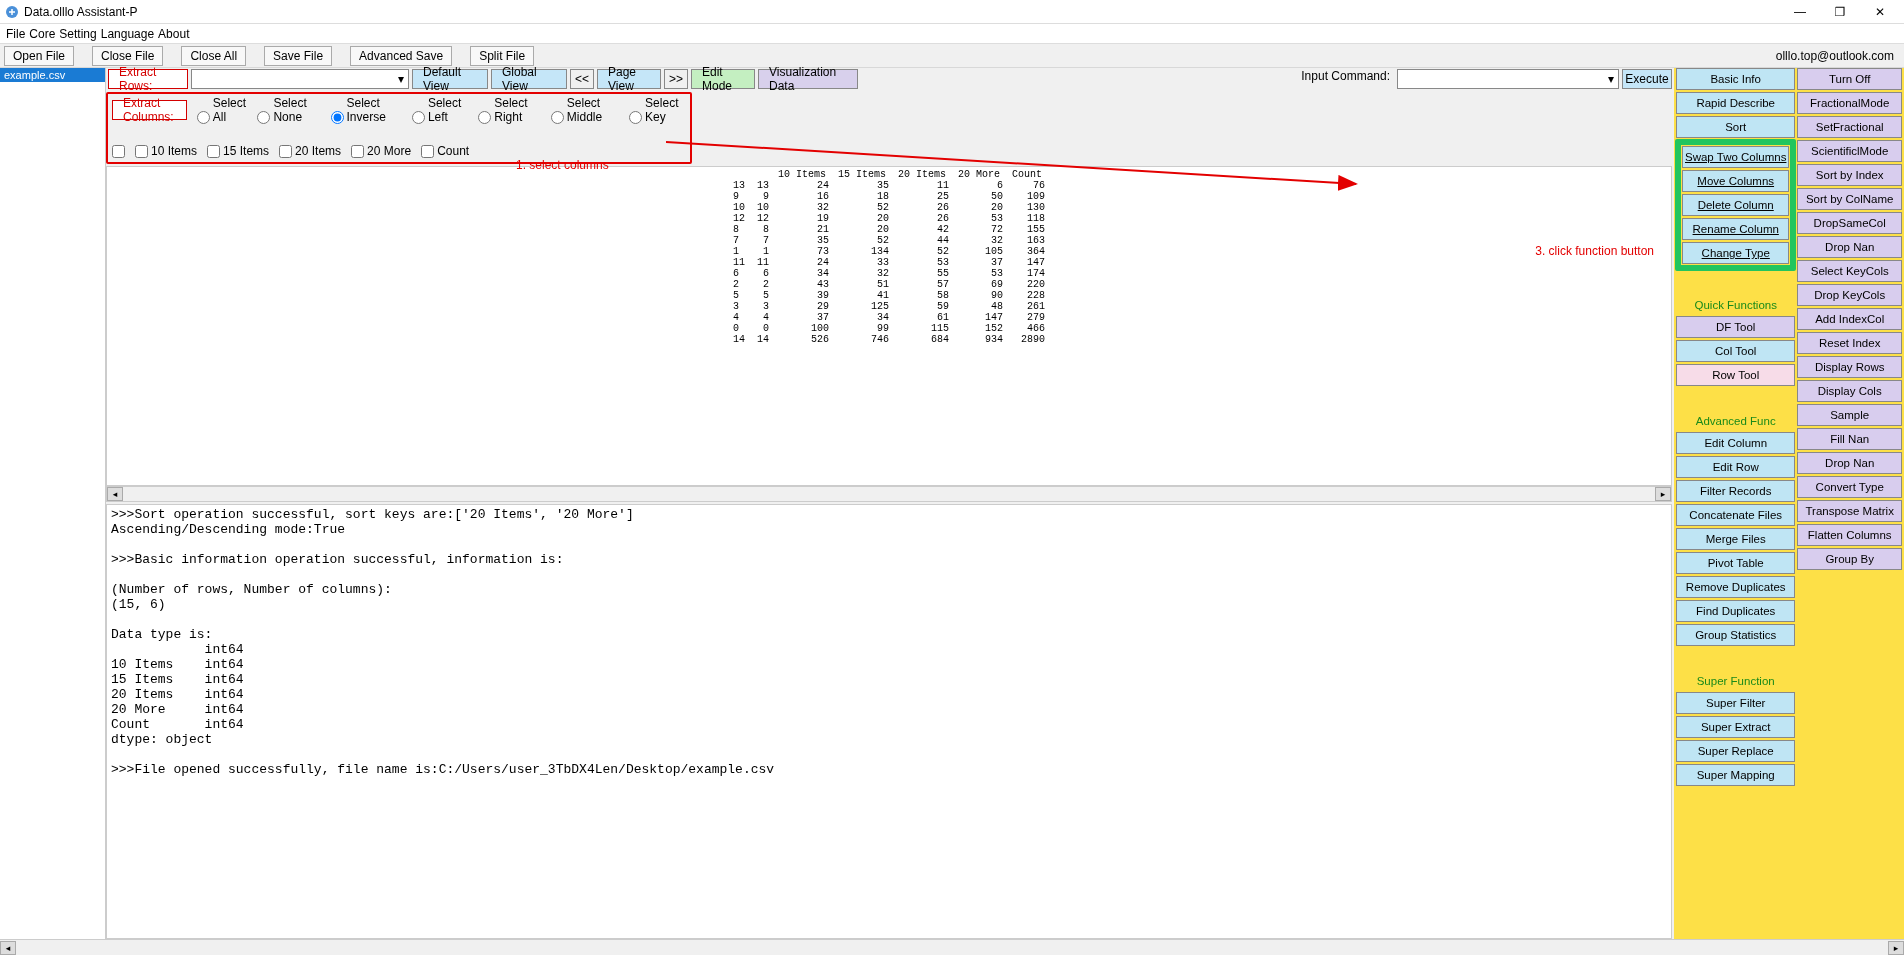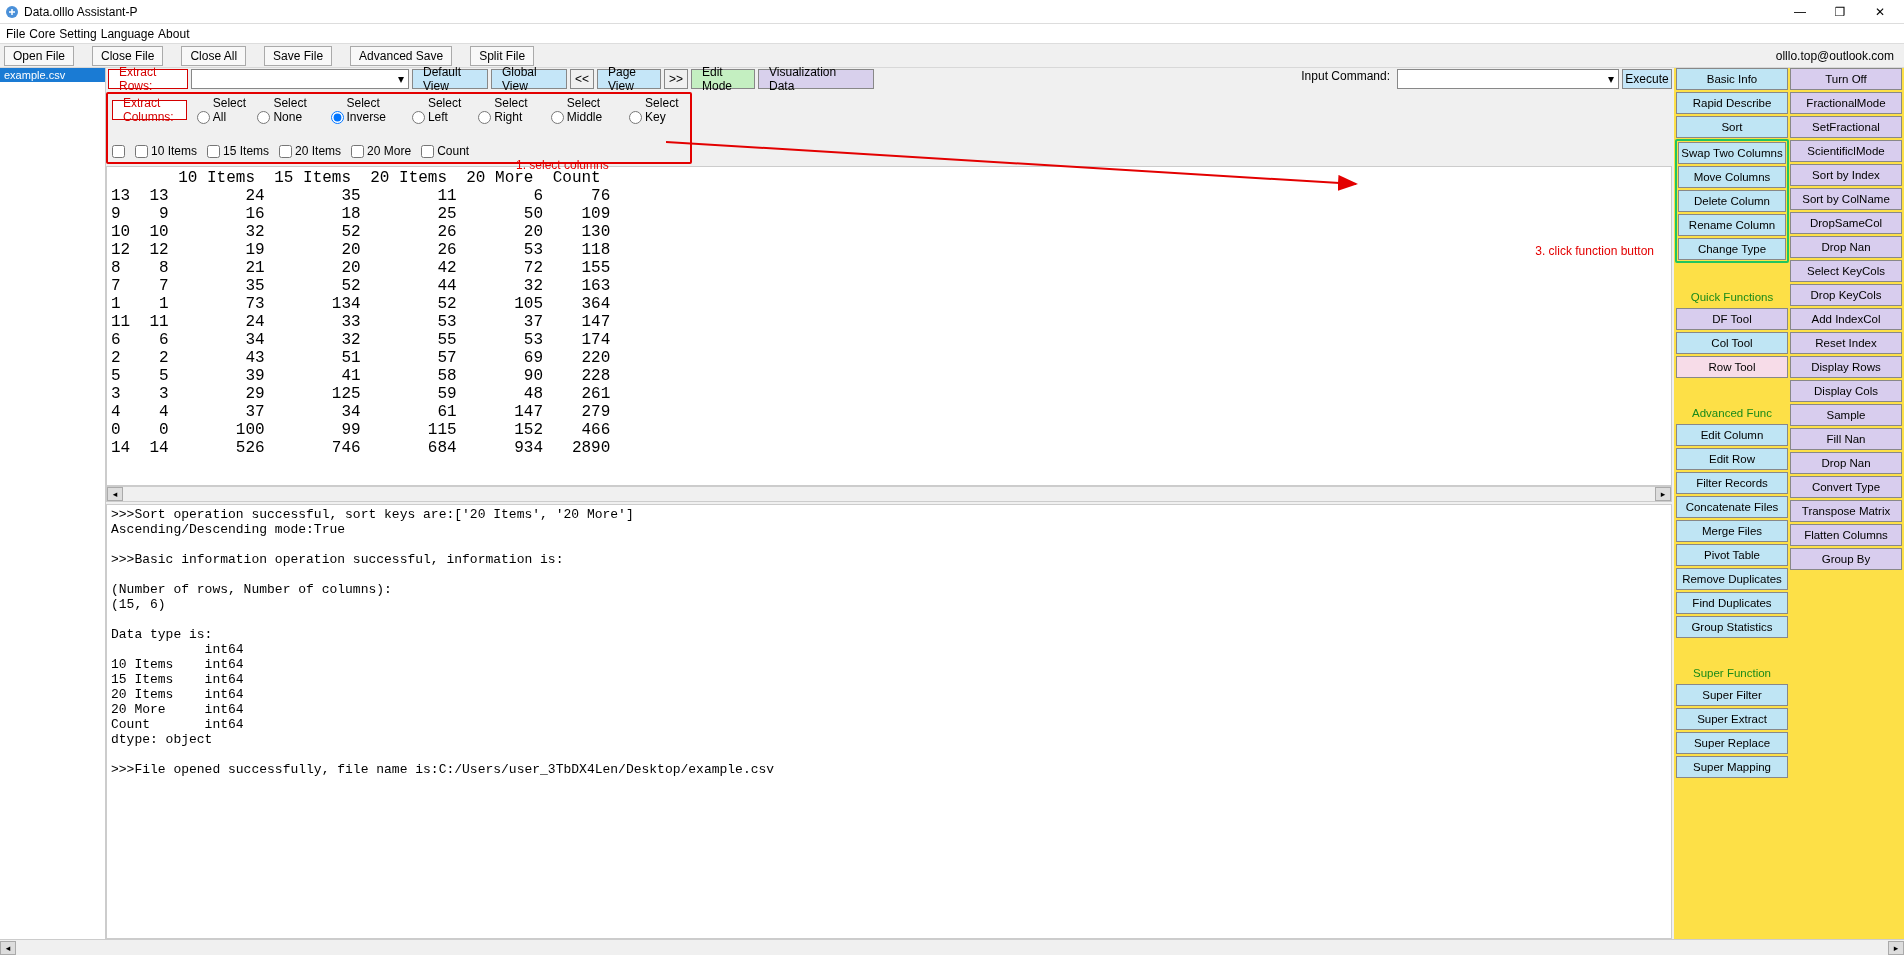--- a/index.html
+++ b/index.html
@@ -27,31 +27,31 @@
   .pill.green { background:#c4efc1; }
   .pill.lav { background:#d8d0ec; }
   .combo { border: 1px solid #888; height: 20px; background: #fff; display:inline-flex; align-items:center; padding:0 4px; }
   .combo .arrow { margin-left:auto; }
   .cmd-label { margin-left: auto; padding-right:4px; }
   .toolbar3 { min-height: 46px; border: 2px solid #e30000; border-radius: 2px; margin: 0 2px 0 0; padding: 2px 4px 4px 4px; display:flex; flex-direction:column; gap:20px; width: 586px; position:relative; background:#f0f0f0; }
   .row { display:flex; align-items:center; gap:10px; }
   .radio, .check { display:inline-flex; align-items:flex-end; gap:3px; }
   .radio input, .check input { margin:0; }
   .dataarea { flex:1; display:flex; flex-direction:column; min-height:0; position:relative; }
-  .datapane { flex: 0 0 320px; background: #fff; border:1px solid #ccc; margin:2px 2px 0 0; overflow:auto; font-family: Consolas, "Courier New", monospace; font-size: 16px; white-space: pre; padding: 2px 4px; position:relative; }
+  .datapane { flex: 0 0 320px; background: #fff; border:1px solid #ccc; margin:2px 2px 0 0; overflow:auto; font-family: Consolas, "Courier New", monospace; font-size: 10px; white-space: pre; padding: 2px 4px; position:relative;text-align:center; }
   .hscroll { height:16px; background:#f0f0f0; border:1px solid #ccc; margin:0 2px 0 0; display:flex; align-items:center; }
   .logpane { flex:1; background:#fff; border:1px solid #ccc; margin:2px 2px 0 0; overflow:auto; font-family: Consolas, "Courier New", monospace; font-size: 13px; white-space: pre; padding: 2px 4px; }
   .rightpanel { width: 230px; background:#fde047; display:flex; gap:2px; padding:0 2px; }
   .col { flex:1; display:flex; flex-direction:column; gap:2px; }
   .rbtn { border:1px solid #888; height:22px; display:flex; align-items:center; justify-content:center; cursor:pointer; background:#ece4f6; font-size:11.5px; padding:0 2px; white-space:nowrap; }
   .rbtn.blue { background:#bfe5f4; }
   .rbtn.lav { background:#d8cdee; }
   .rbtn.pink { background:#f7dce8; }
   .rbtn.head { background:transparent; color:#1a8a1a; border:0; height:18px; cursor:default;margin-top:24px; }
-  .redbox { border:2px solid #22c55e; border-radius:2px; margin:-1px; }
+  .redbox { border:6px solid #22c55e; border-radius:2px; margin:-1px;text-decoration:underline; }
   .anno { position:absolute; color:#e30000; font-size:12px; font-family:"Segoe UI", sans-serif; pointer-events:none; }
   .arrow-svg { position:absolute; pointer-events:none; }
   .bottom-hscroll { height:16px; background:#f0f0f0; border-top:1px solid #ccc; display:flex; align-items:center; }
   .thumb-left { width:16px; height:14px; background:#ddd; border:1px solid #aaa; display:flex;align-items:center;justify-content:center;font-size:9px; }
   .thumb-right { width:16px; height:14px; background:#ddd; border:1px solid #aaa; margin-left:auto;display:flex;align-items:center;justify-content:center;font-size:9px;}
 </style>
 </head>
 <body>
 
 <div class="window">
@@ -105,21 +105,21 @@
           <div class="pill red" style="width:80px">Extract Rows:</div>
           <div class="combo" style="width:218px">
               <span class="arrow">▾</span>
             </div>
           <div class="pill blue" style="width:76px">Default View</div>
           <div class="pill blue" style="width:76px">Global View</div>
           <div class="pill" style="width:24px">&lt;&lt;</div>
           <div class="pill blue" style="width:64px">Page View</div>
           <div class="pill" style="width:24px">&gt;&gt;</div>
           <div class="pill green" style="width:64px">Edit Mode</div>
-          <div class="pill lav" style="width:116px">Visualization Data</div>
+          <div class="pill lav" style="width:100px">Visualization Data</div>
           <span class="cmd-label">Input Command:</span>
           <div class="combo" style="width:222px">
               <span class="arrow">▾</span>
             </div>
           <div class="pill blue" style="width:50px">Execute</div>
         </div>
 
         <div style="display:flex;align-items:flex-start;">
         <div class="toolbar3">
           <div class="row">

